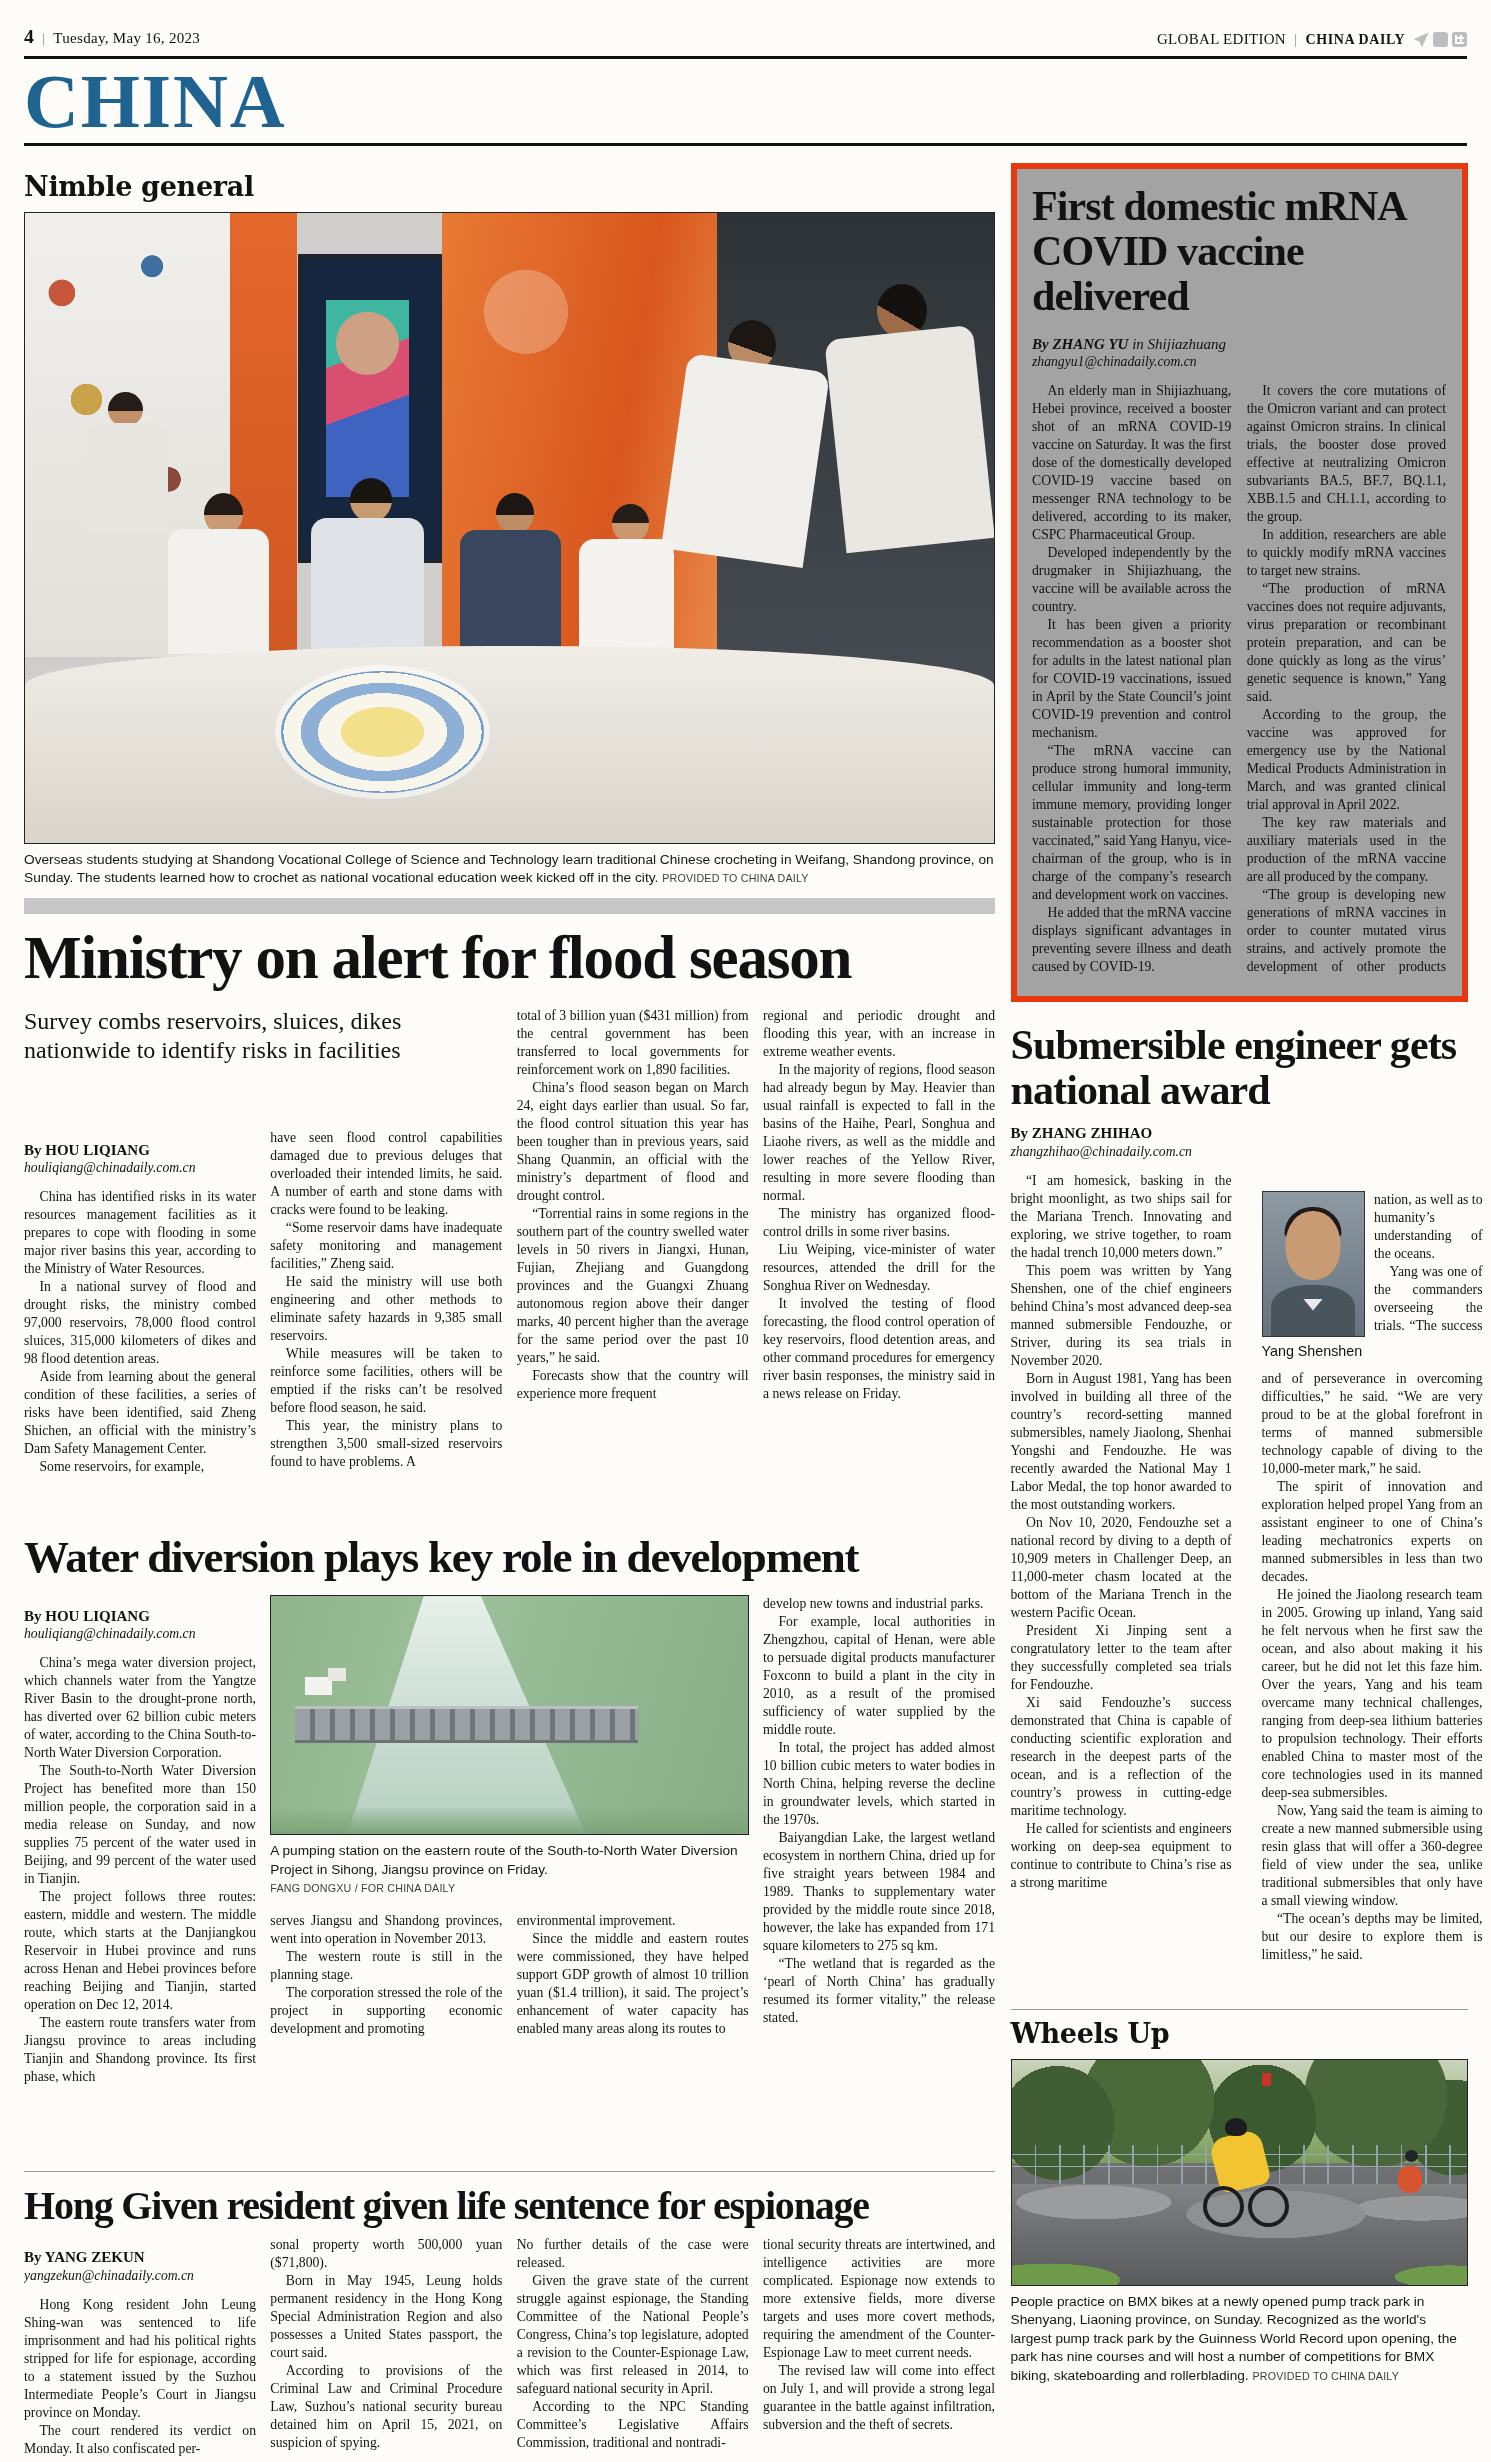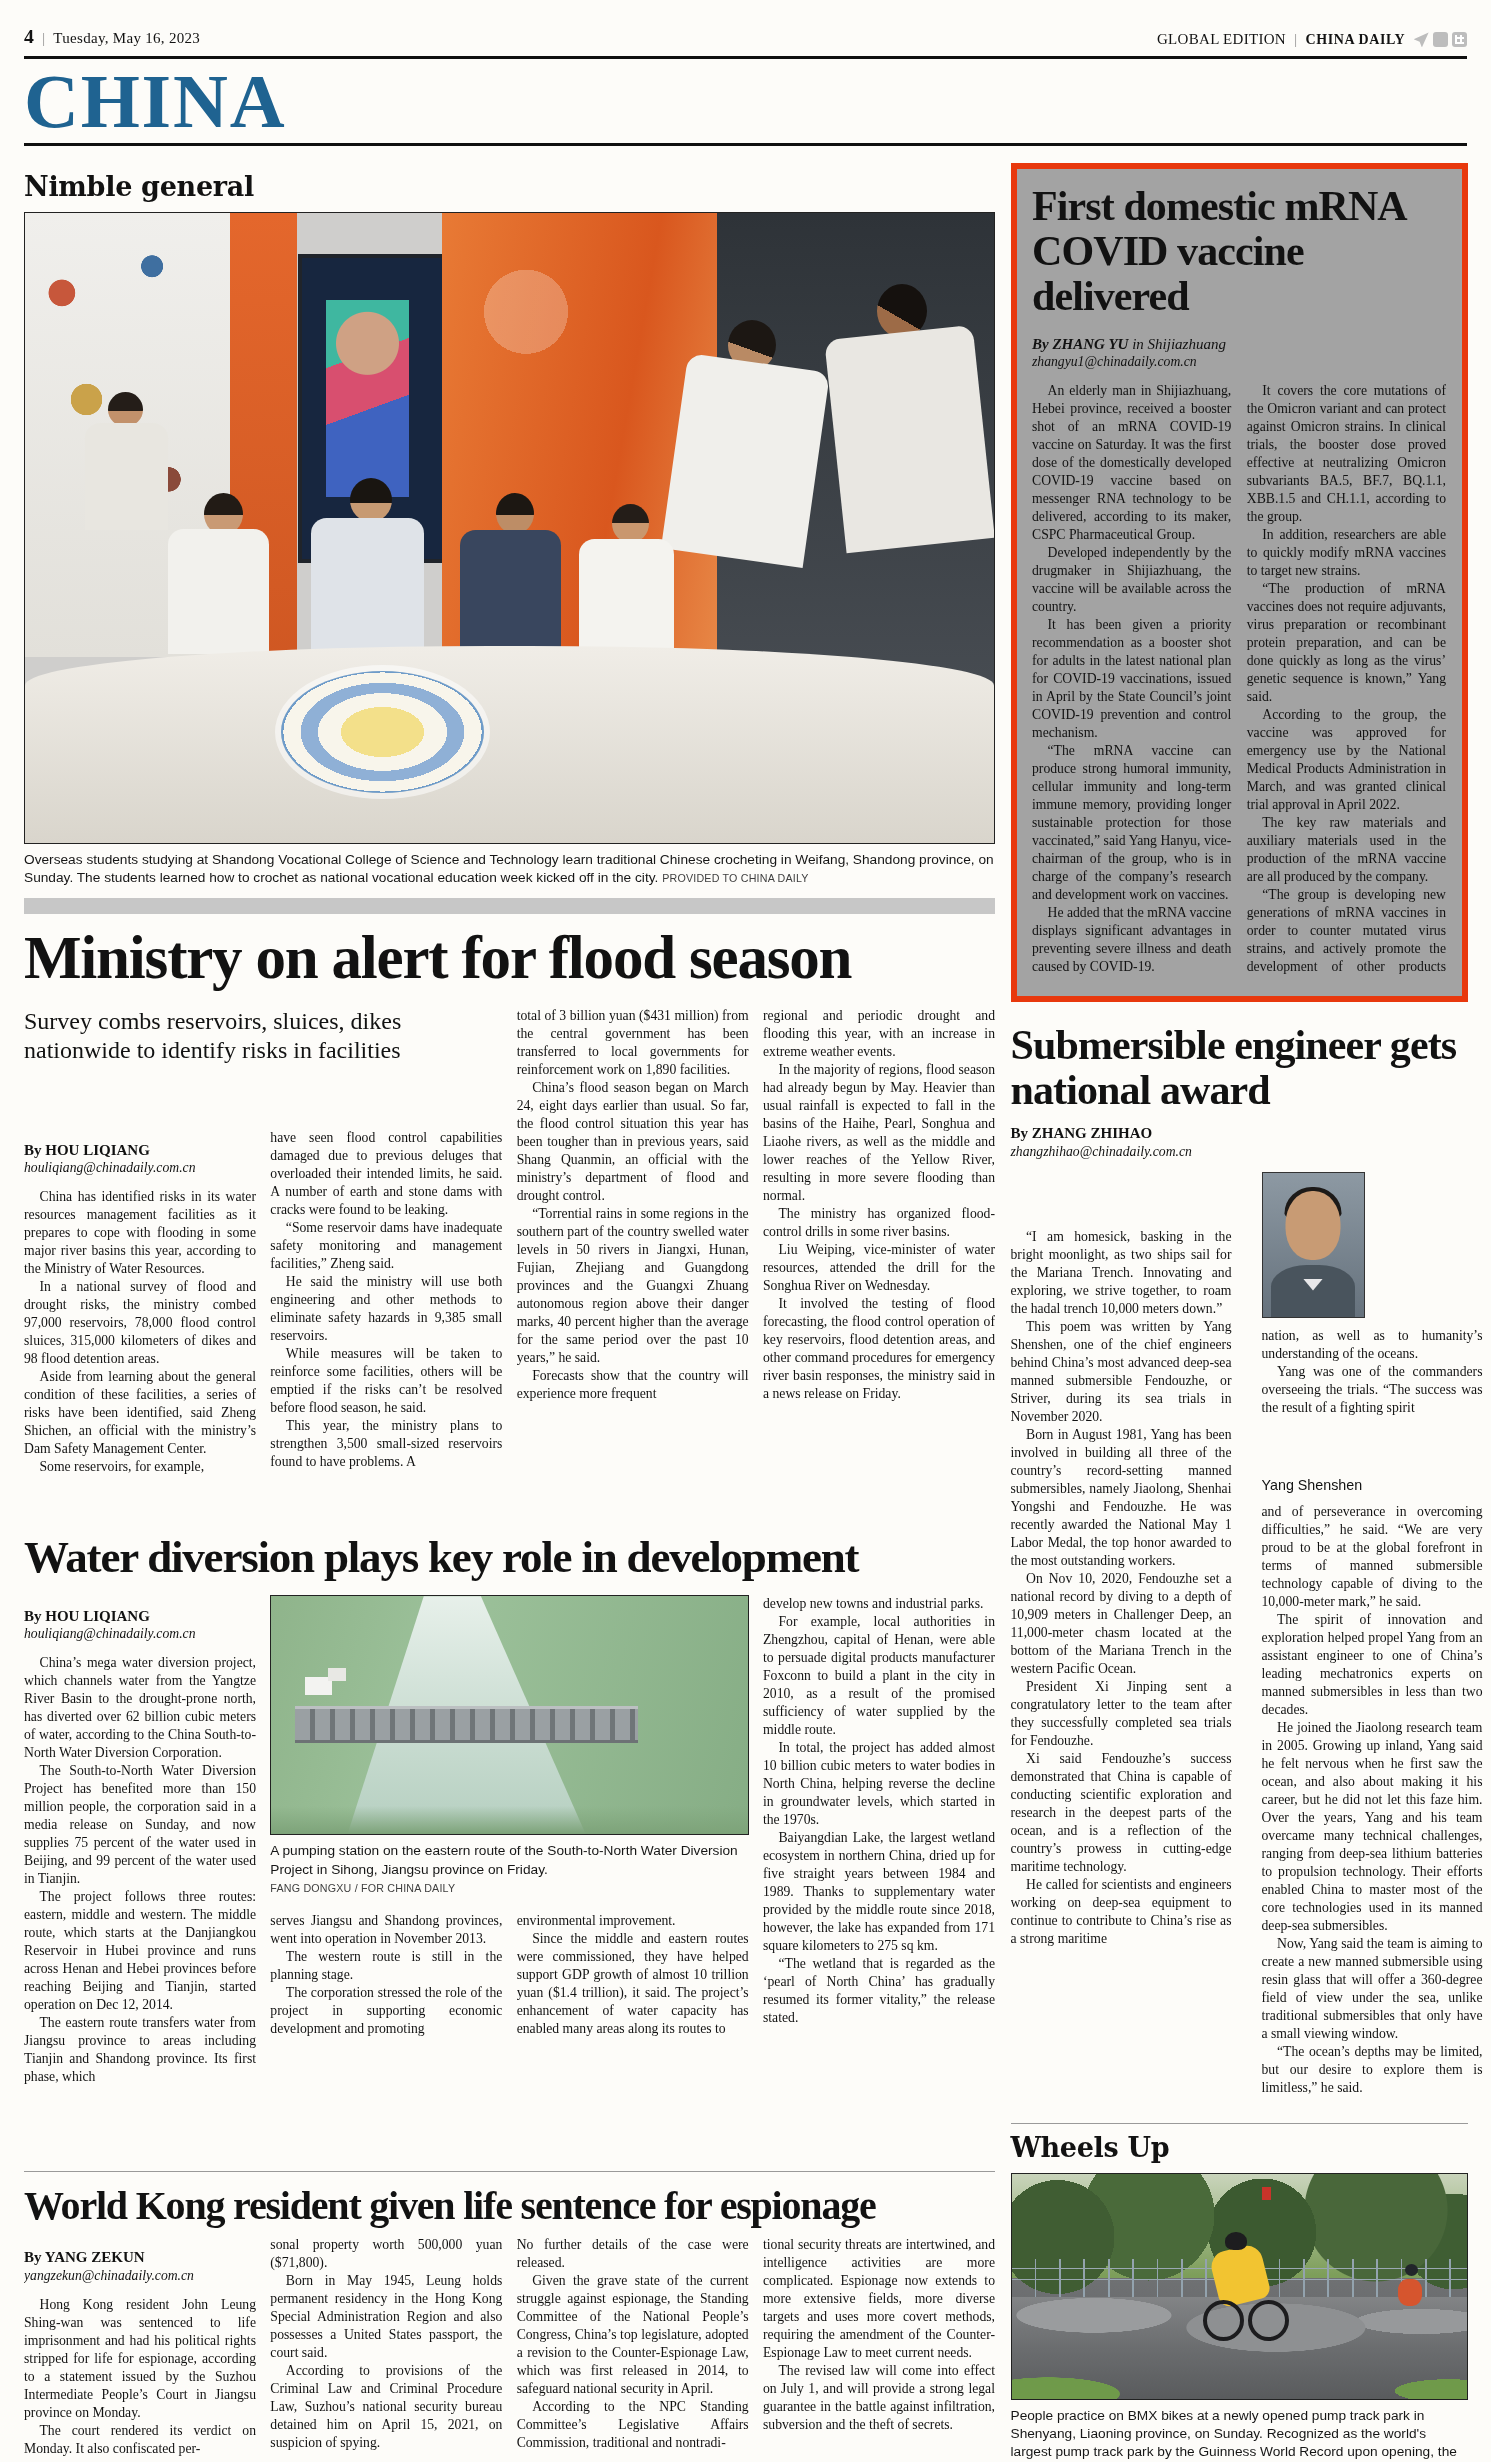--- a/index.html
+++ b/index.html
@@ -127,21 +127,21 @@
   .bx-rider2t{left:85%;top:47%;width:24px;height:27px;background:#d6552e;border-radius:40%;}
   .bx-rider2h{left:86.4%;top:40%;width:13px;height:12px;background:#22262a;border-radius:50%;}
   
   .redbox{border:6.6px solid #e8380d;background:#a3a3a3;padding:15.5px 15.5px 10.7px;box-sizing:border-box;}
   .mrna-h1{font-size:42px;letter-spacing:-0.9px;line-height:1.06;}
   .mrna-body{columns:2;column-gap:15.5px;column-fill:auto;height:603px;overflow:hidden;margin-top:4.8px;}
   .sub-h1{font-size:42px;letter-spacing:-0.9px;line-height:1.06;margin-top:21.4px;}
   .sub-cols{display:flex;gap:30px;align-items:center;}
   .sub-c{width:221px;flex:none;overflow:hidden;}
   .sub-cL{height:821px;}
-  .sub-photo-row{display:flex;gap:9.5px;flex-direction:column;}
+  .sub-photo-row{display:flex;gap:9.5px;}
   .beside{height:144px;overflow:hidden;}
   .photo-cap{font-family:"Liberation Sans",sans-serif;font-size:14.3px;line-height:1.25;margin:6px 0 8.3px;width:101px;}
   .sub-rest{height:603px;overflow:hidden;}
   .wheels-photo-wrap{margin-top:8.3px;}
 </style>
 </head>
 <body>
 
 <div class="page">
 
@@ -279,21 +279,21 @@
             <p>develop new towns and industrial parks.</p>
             <p>For example, local authorities in Zhengzhou, capital of Henan, were able to persuade digital products manufacturer Foxconn to build a plant in the city in 2010, as a result of the promised sufficiency of water supplied by the middle route.</p>
             <p>In total, the project has added almost 10 billion cubic meters to water bodies in North China, helping reverse the decline in groundwater levels, which started in the 1970s.</p>
             <p>Baiyangdian Lake, the largest wetland ecosystem in northern China, dried up for five straight years between 1984 and 1989. Thanks to supplementary water provided by the middle route since 2018, however, the lake has expanded from 171 square kilometers to 275 sq km.</p>
             <p>“The wetland that is regarded as the ‘pearl of North China’ has gradually resumed its former vitality,” the release stated.</p>
           </div>
       </div>
 
       <hr class="thinrule">
 
-      <h1 class="h1 hk-h1">World Kong resident given life sentence for espionage</h1>
+      <h1 class="h1 hk-h1">Hong Given resident given life sentence for espionage</h1>
       <div class="grid4 hk-grid">
         <div>
           <div class="byline">By YANG ZEKUN</div>
           <div class="email">yangzekun@chinadaily.com.cn</div>
           <div class="bodytext">
               <p>Hong Kong resident John Leung Shing-wan was sentenced to life imprisonment and had his political rights stripped for life for espionage, according to a statement issued by the Suzhou Intermediate People’s Court in Jiangsu province on Monday.</p>
               <p>The court rendered its verdict on Monday. It also confiscated per-</p>
             </div>
         </div>
         <div class="bodytext cont">

